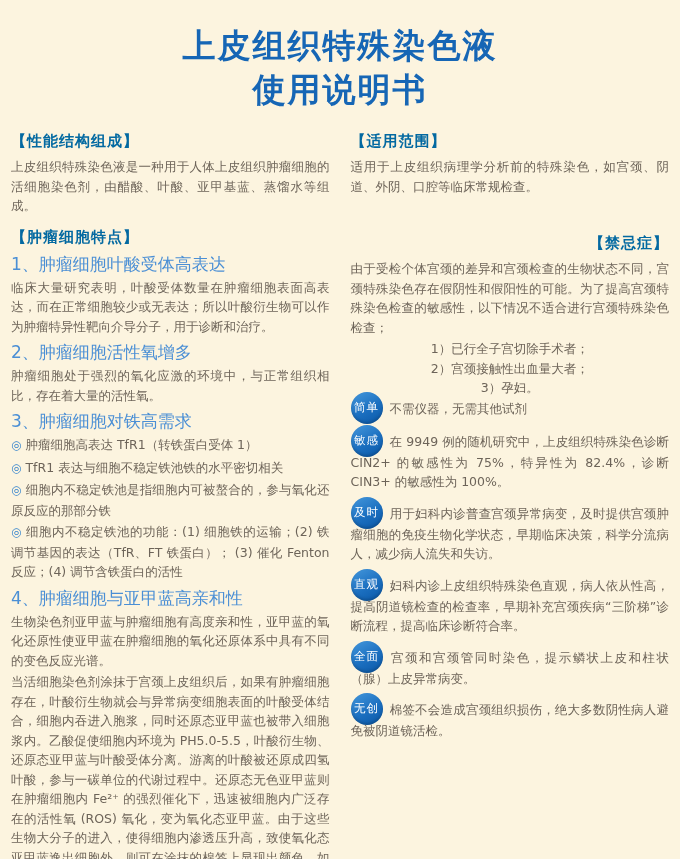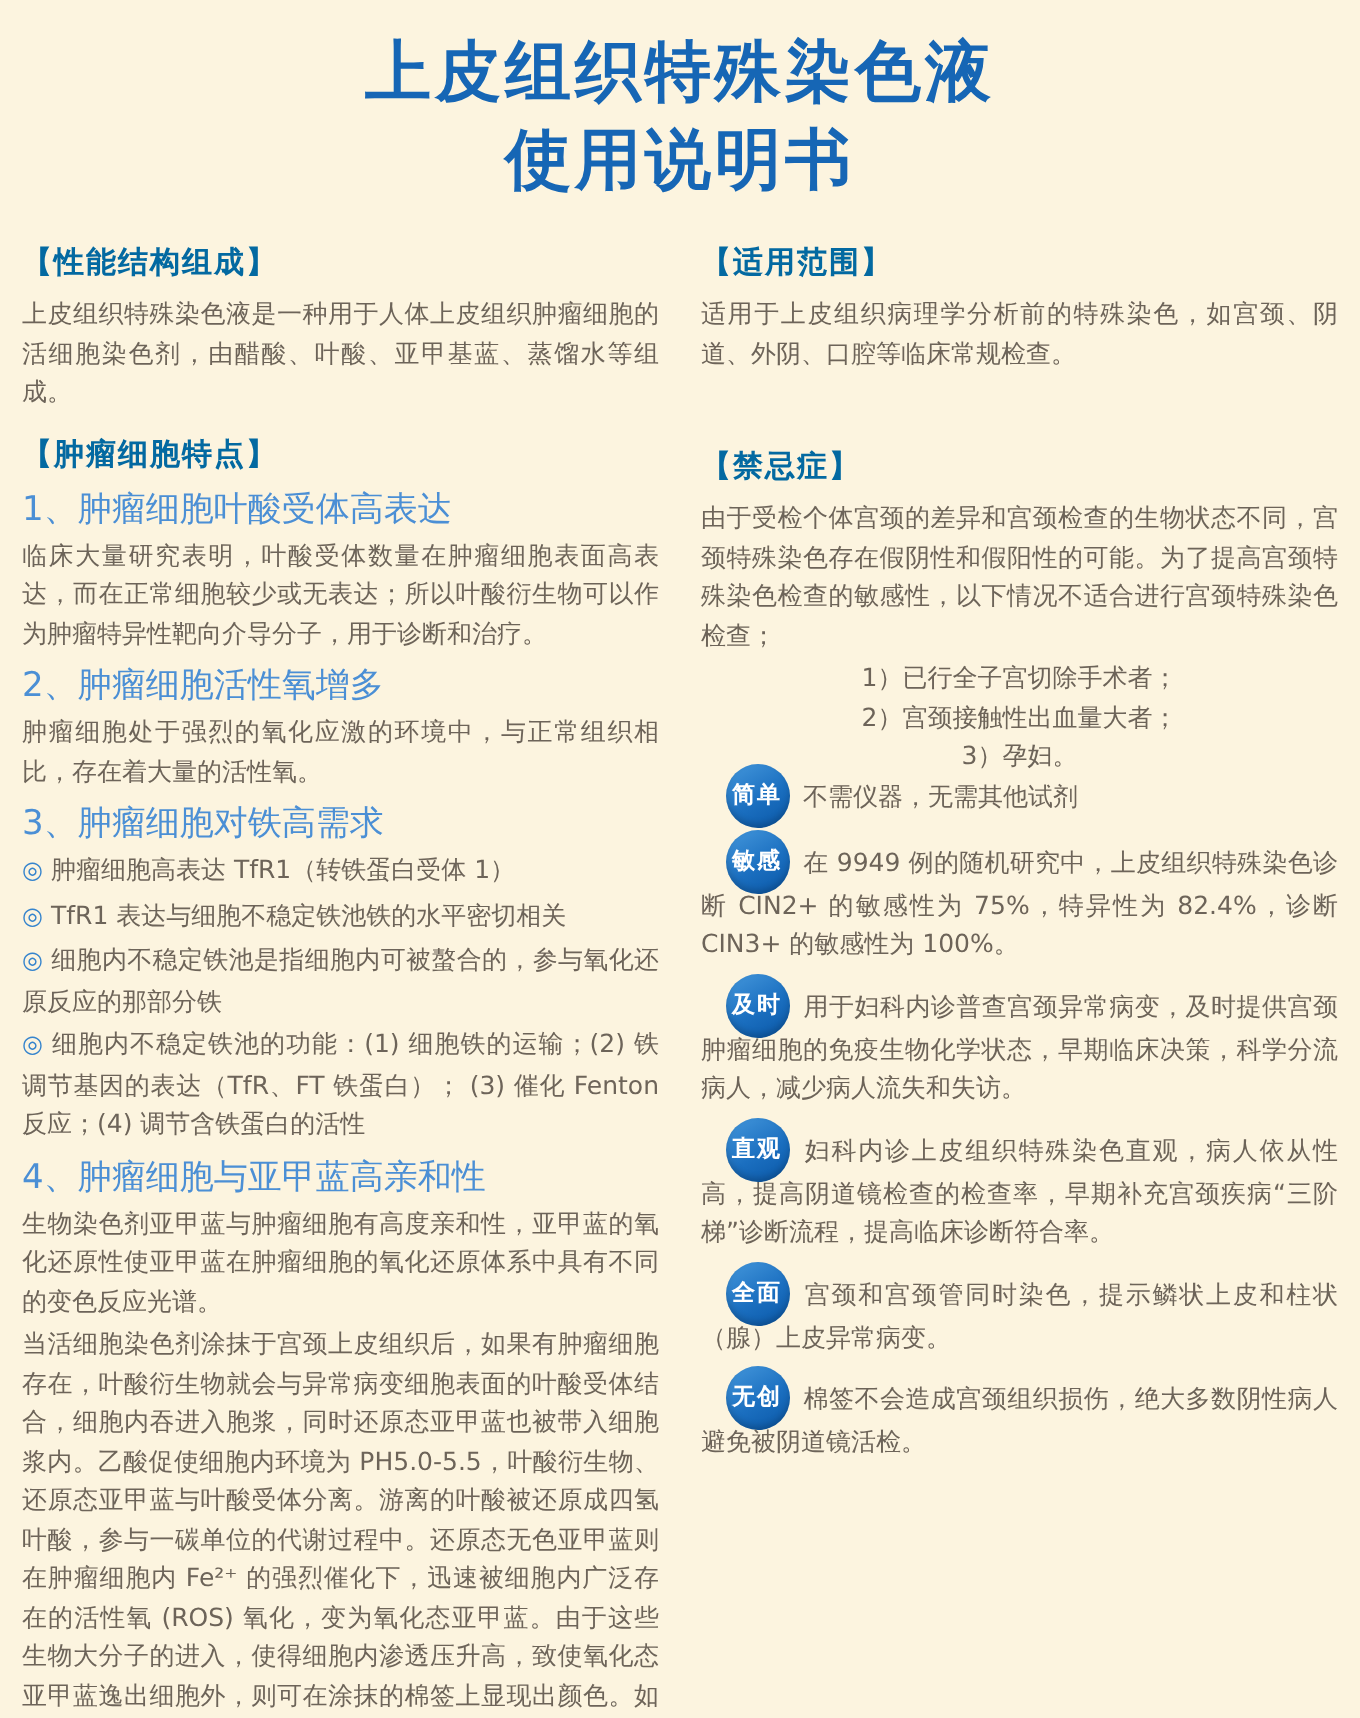--- a/index.html
+++ b/index.html
@@ -1,21 +1,21 @@
 <!DOCTYPE html>
 <html><head>
 <meta charset="utf-8">
 <style>
   html,body{margin:0;padding:0;}
   body{
     width:680px;height:859px;overflow:hidden;
     background:#FCF4DF;
     font-family:"DejaVu Sans",sans-serif;
   }
-  .page{width:680px;height:859px;box-sizing:border-box;padding-top:6px;}
+  .page{width:680px;height:859px;box-sizing:border-box;padding-top:16px;}
   .title{
     margin:8px 0 20px;
     text-align:center;
     color:#1666B5;
     font-size:33px;
     font-weight:bold;
     line-height:44px;
     letter-spacing:2px;
   }
   .title span{display:block;}
@@ -45,42 +45,42 @@
     line-height:19.5px;
     margin:2px 0;
     text-align:justify;
   }
   p.li{margin:0;text-align:center;}
   .ring{
     color:#3584CD;
     font-size:12px;
     margin-right:4px;
   }
-  .mt-contra{margin-top:38px !important;}
+  .mt-contra{margin-top:38px !important;text-align:right;}
   .mt-features{margin-top:64px !important;margin-bottom:10px !important;}
   p.feature{
     margin:0 0 11px;
     color:#6D6459;
     font-size:12.5px;
     line-height:19.5px;
     text-align:justify;
   }
   .badge{
     display:inline-flex;
     width:32px;height:32px;
     border-radius:50%;
     align-items:center;justify-content:center;
     color:#FFFFFF;
     font-size:11.5px;
-    font-weight:bold;
+    font-weight:normal;
     letter-spacing:1px;
     background:linear-gradient(150deg,#4598DC 0%,#1B6FC0 55%,#0A57A6 100%);
     box-shadow:inset 0 -2px 3px rgba(0,0,0,.18);
     vertical-align:middle;
-    margin:-6px 7px -4px 12px;
+    margin:-6px 7px -4px 0;
   }
 </style>
 </head>
 <body>
 
 <div class="page">
 
   <h1 class="title">
     <span>上皮组织特殊染色液</span>
     <span>使用说明书</span>

